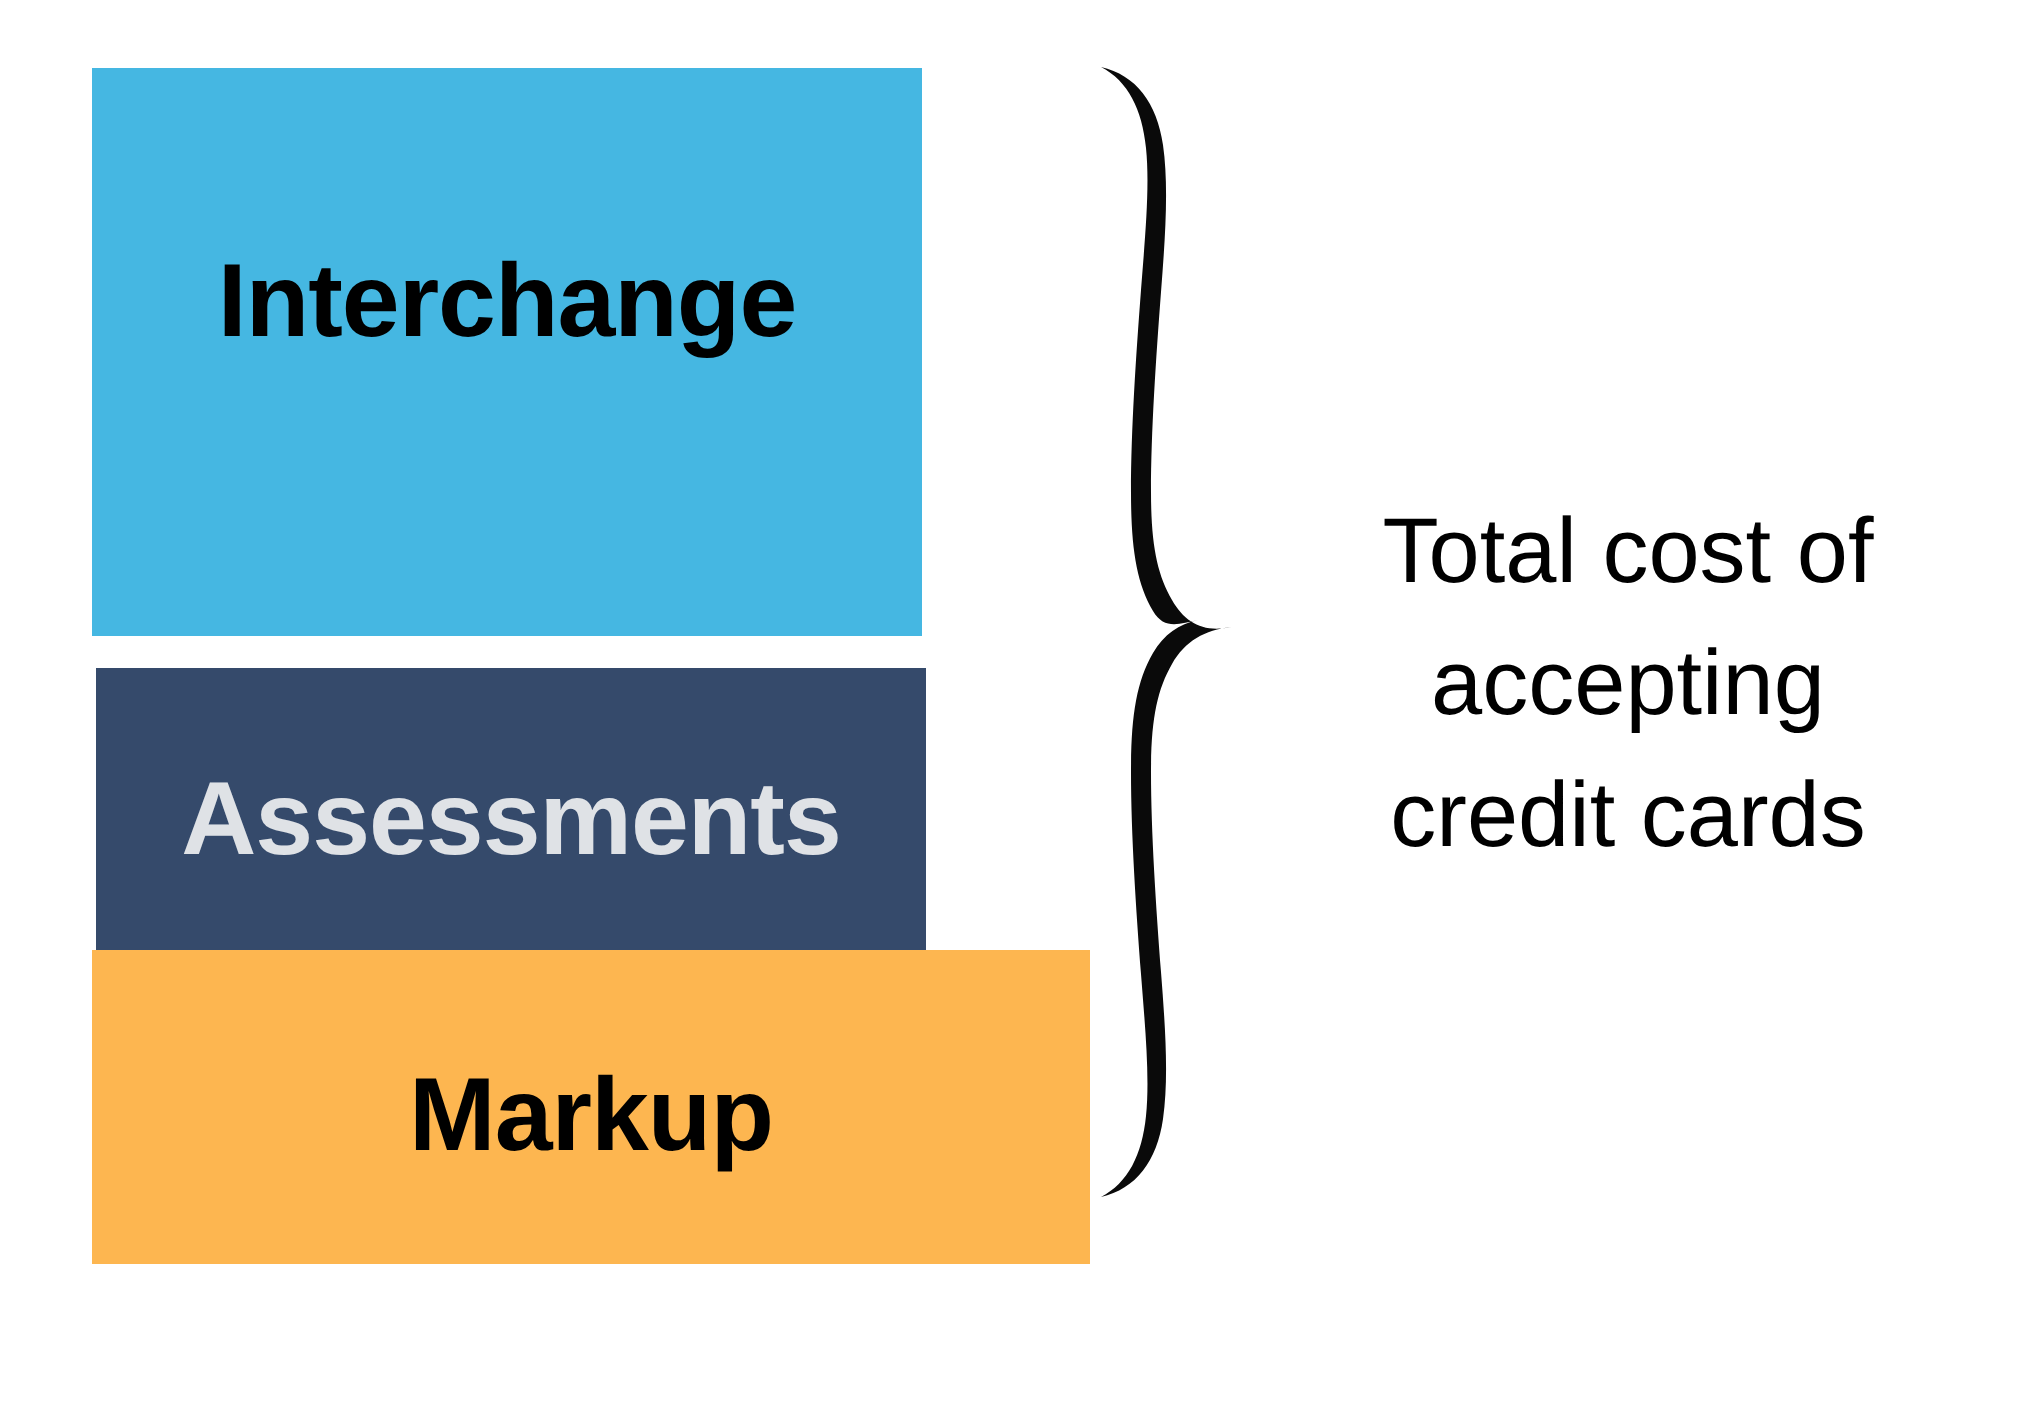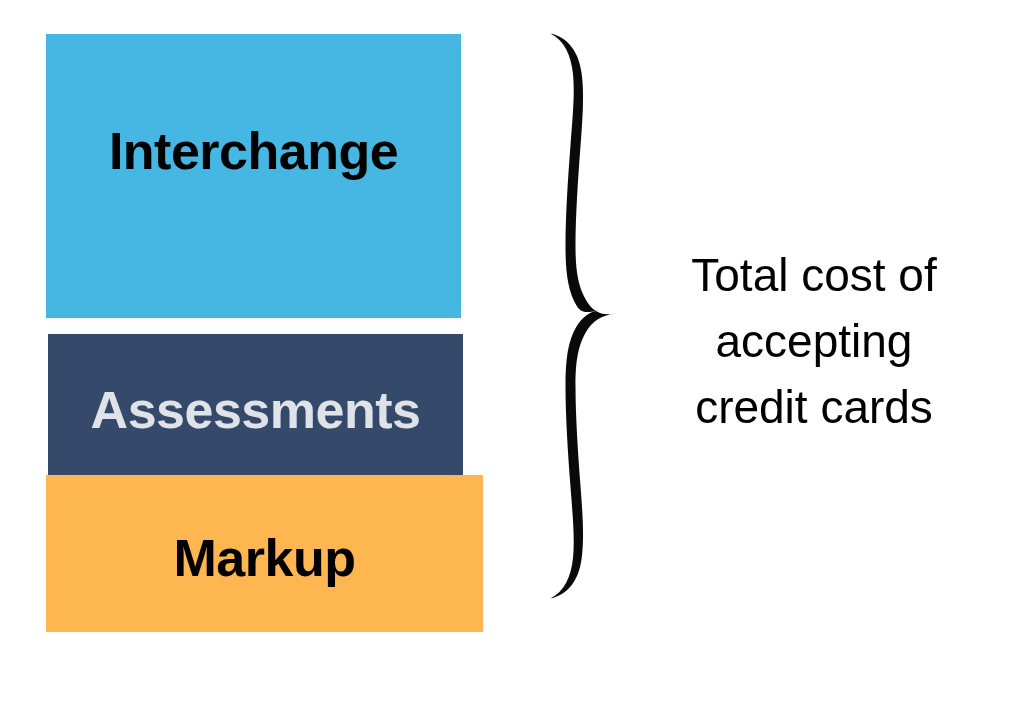--- a/index.html
+++ b/index.html
@@ -64,21 +64,21 @@
   #block-assessments .block-label {
     color: #dfe2e6;
     font-size: 52px;
     position: relative;
     top: 4px;
   }
 
   #block-markup {
     left: 46px;
     top: 475px;
-    width: 437px;
+    width: 499px;
     height: 157px;
     background: #fdb650;
   }
   #block-markup .block-label {
     color: #000000;
     font-size: 52px;
     position: relative;
     top: 4px;
   }
 

